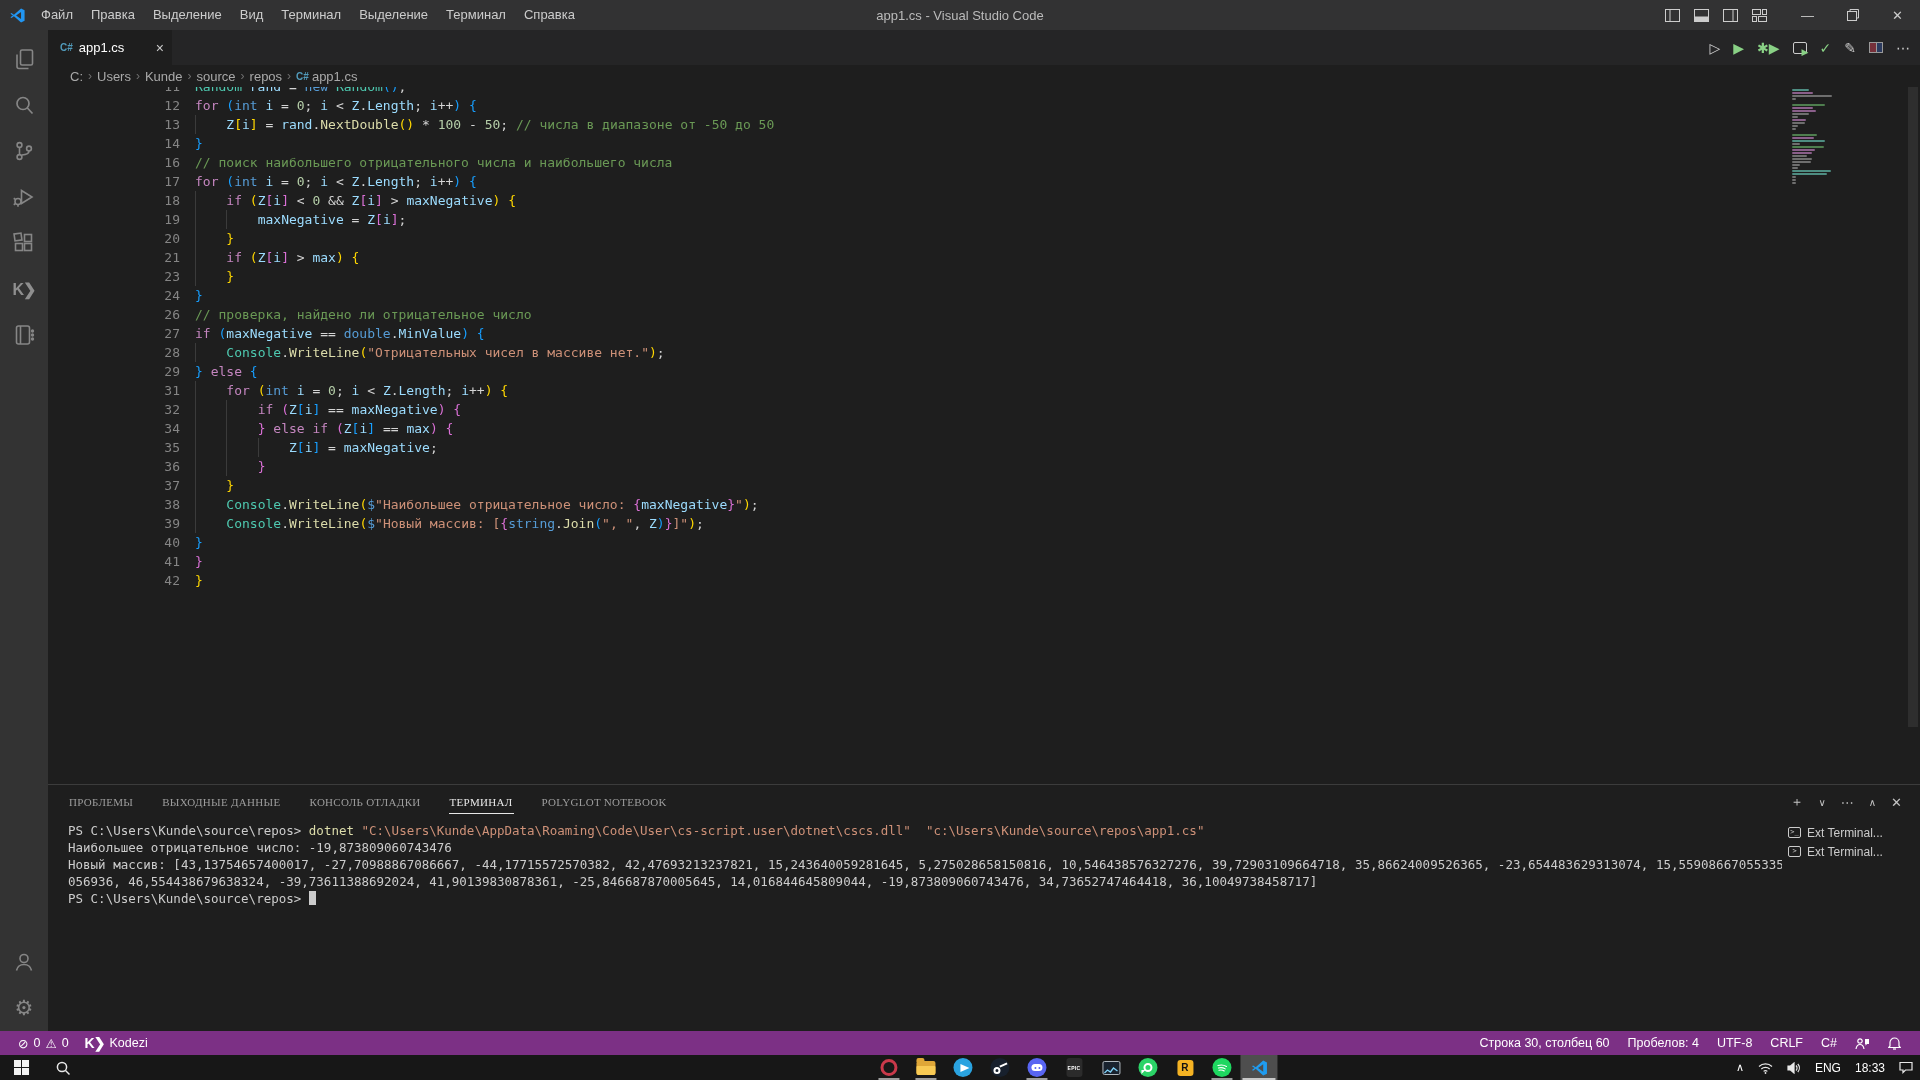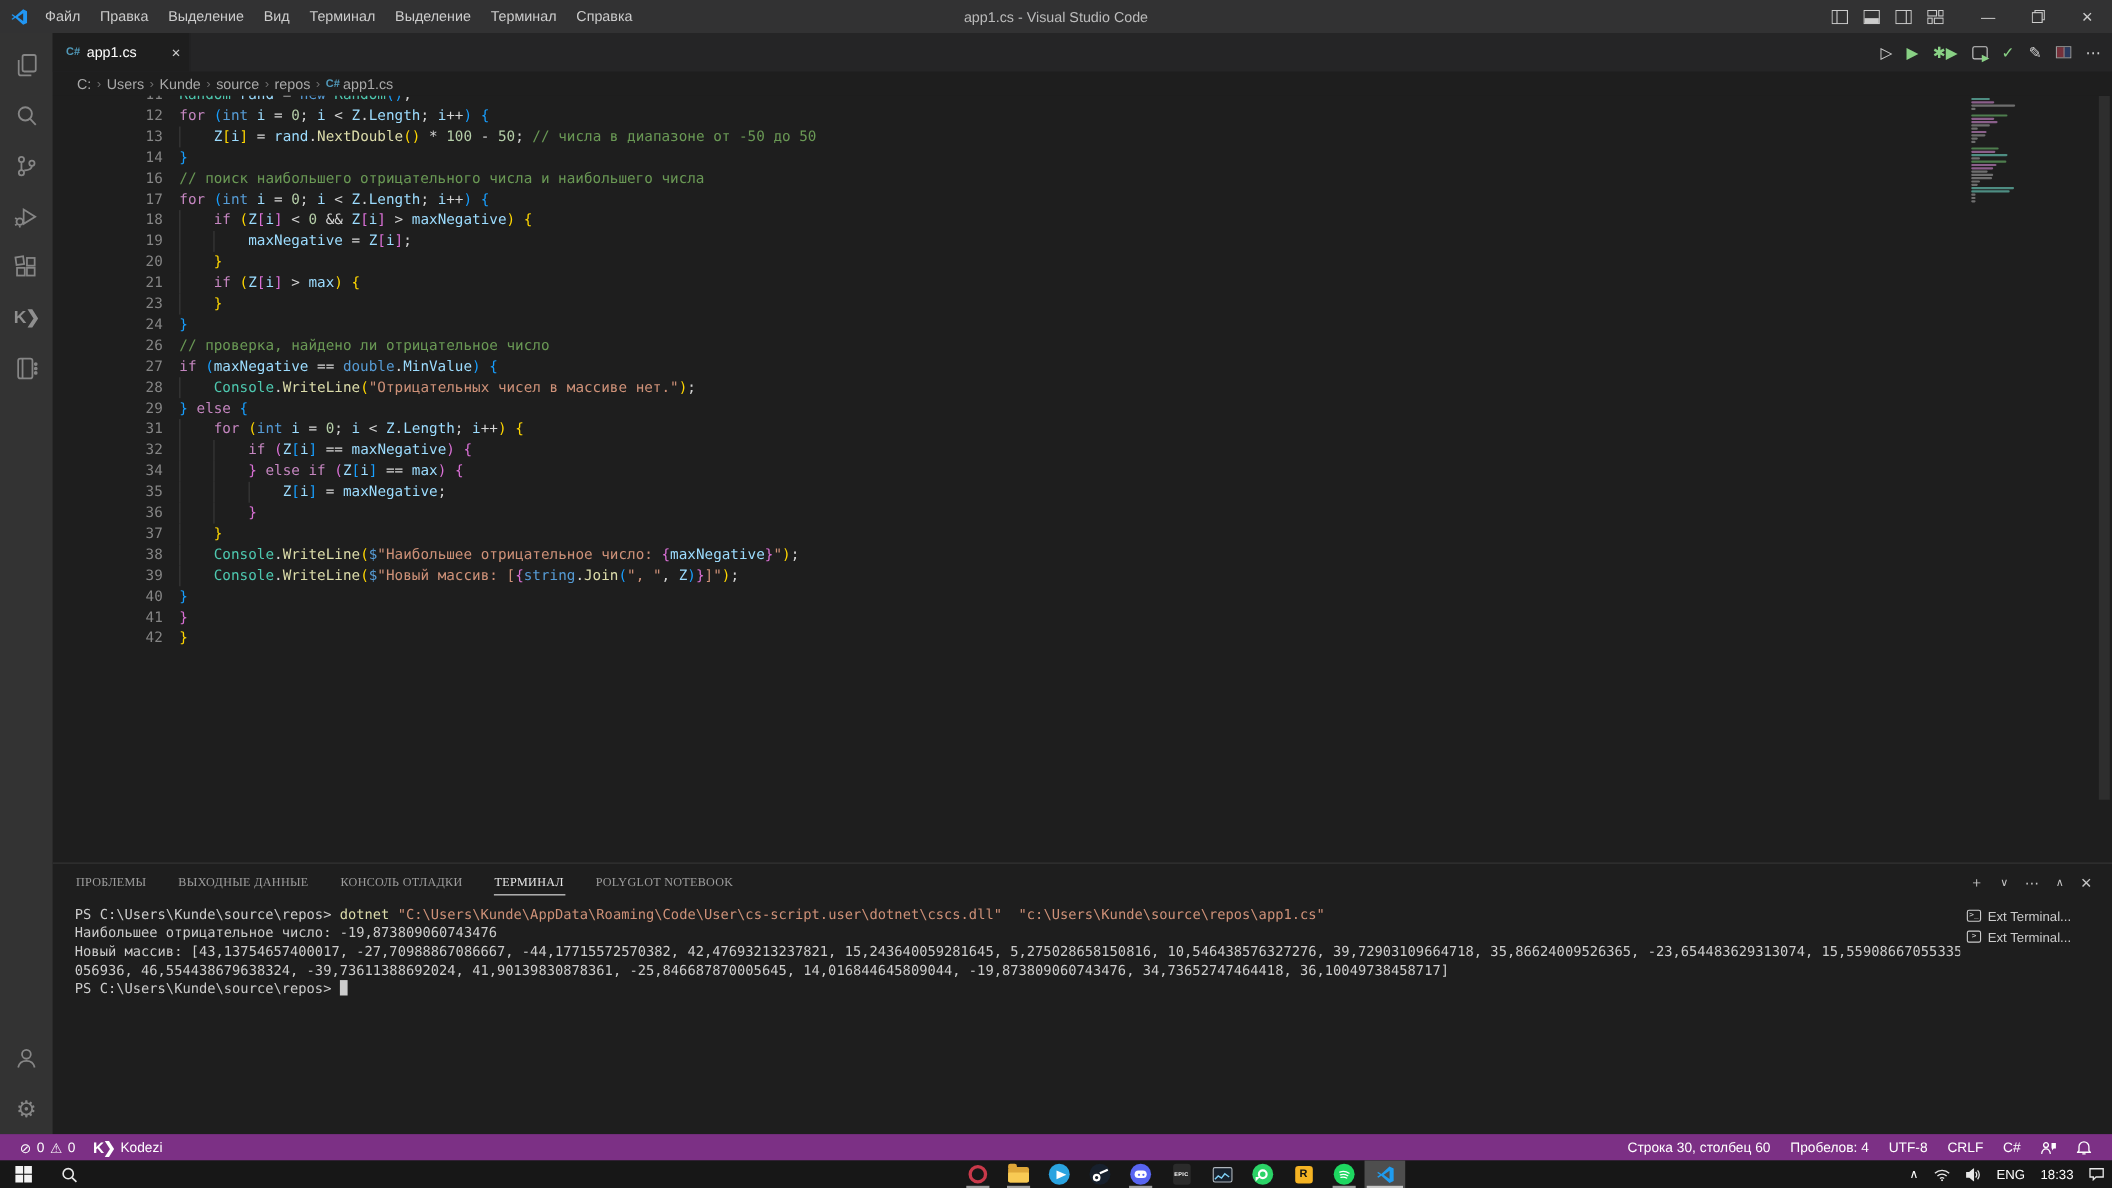--- a/index.html
+++ b/index.html
@@ -48,21 +48,21 @@
   .split-icon i:last-child { background:#2b3a5e; }
 
   
   .breadcrumb { height:22px; background:#1e1e1e; display:flex; align-items:center;
     padding-left:22px; color:#a9a9a9; font-size:13px; gap:3px; flex:none; }
   .crumb-sep { color:#6f6f6f; font-size:12px; padding:0 2px; }
 
   
   .editor-wrap { height:697px; position:relative; overflow:hidden; flex:none; background:#1e1e1e; }
   .code { font-family:"DejaVu Sans Mono", monospace; font-size:13px; line-height:19px; color:#d4d4d4; }
-  .row { display:flex; height:19px; white-space:pre; }
+  .row { display:flex; height:19px; white-space:pre;padding-left:32px; }
   .row.partial { height:9px; overflow:hidden; align-items:flex-end; }
   .gut { width:100px; text-align:right; color:#858585; flex:none; line-height:19px; }
   .lc { padding-left:15px; line-height:19px; }
   .row.cur { box-shadow:inset 0 1px 0 #2e2e2e, inset 0 -1px 0 #2e2e2e; }
   .row.cur .gut { color:#c6c6c6; }
   .ig { display:inline-block; width:31.34px; border-left:1px solid #3b3b3b; }
   .s-kw  { color:#C586C0; } .s-kwb { color:#569CD6; } .s-var { color:#9CDCFE; }
   .s-fn  { color:#DCDCAA; } .s-cls { color:#4EC9B0; } .s-str { color:#CE9178; }
   .s-cmt { color:#6A9955; } .s-num { color:#B5CEA8; } .s-op  { color:#D4D4D4; }
   .s-b0  { color:#FFD700; } .s-b1  { color:#DA70D6; } .s-b2  { color:#179FFF; }

